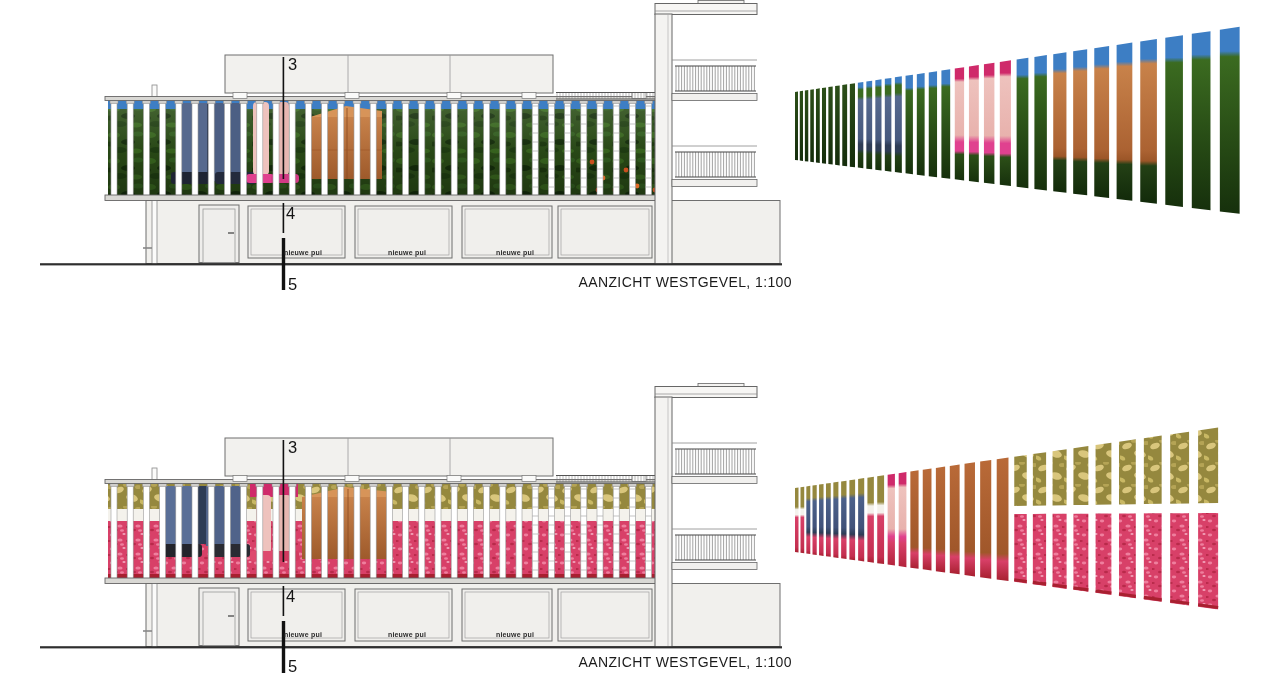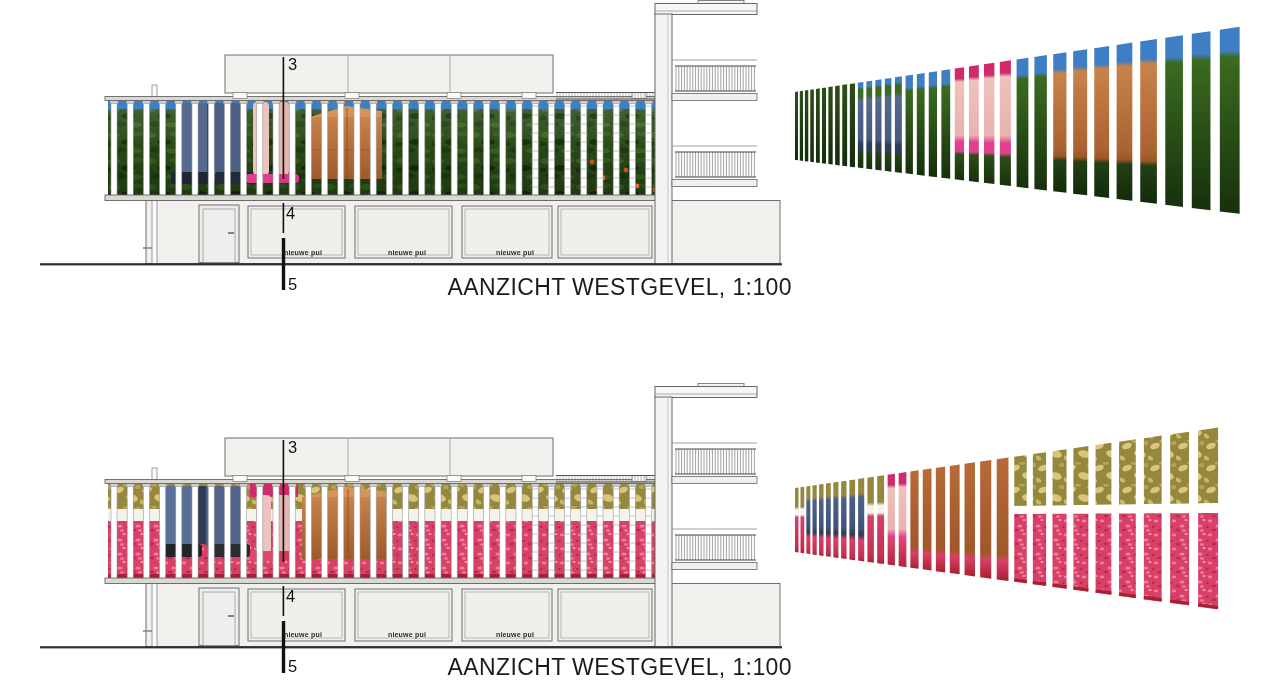--- a/index.html
+++ b/index.html
@@ -1,18 +1,18 @@
 <!DOCTYPE html>
 <html><head>
 <meta charset="utf-8">
 <style>
   html,body{margin:0;padding:0;background:#ffffff;}
   .page{position:relative;width:1280px;height:700px;background:#ffffff;overflow:hidden;
         font-family:"Liberation Sans",sans-serif;}
-  .caption{position:absolute;color:#1b1b1b;font-size:23px;letter-spacing:0.4px;white-space:nowrap;}
+  .caption{position:absolute;color:#1b1b1b;font-size:14px;letter-spacing:0.4px;white-space:nowrap;}
   .caption.top{top:274px;right:488px;}
   .caption.bottom{top:654px;right:488px;}
   .marker{position:absolute;color:#141414;font-size:16.5px;line-height:1;}
   .pui{position:absolute;width:90px;text-align:center;font-size:7px;font-weight:bold;
        color:#2a2a2a;letter-spacing:0.2px;line-height:1;}
   svg.sheet{position:absolute;left:0;top:0;}
 </style>
 </head>
 <body>
 

